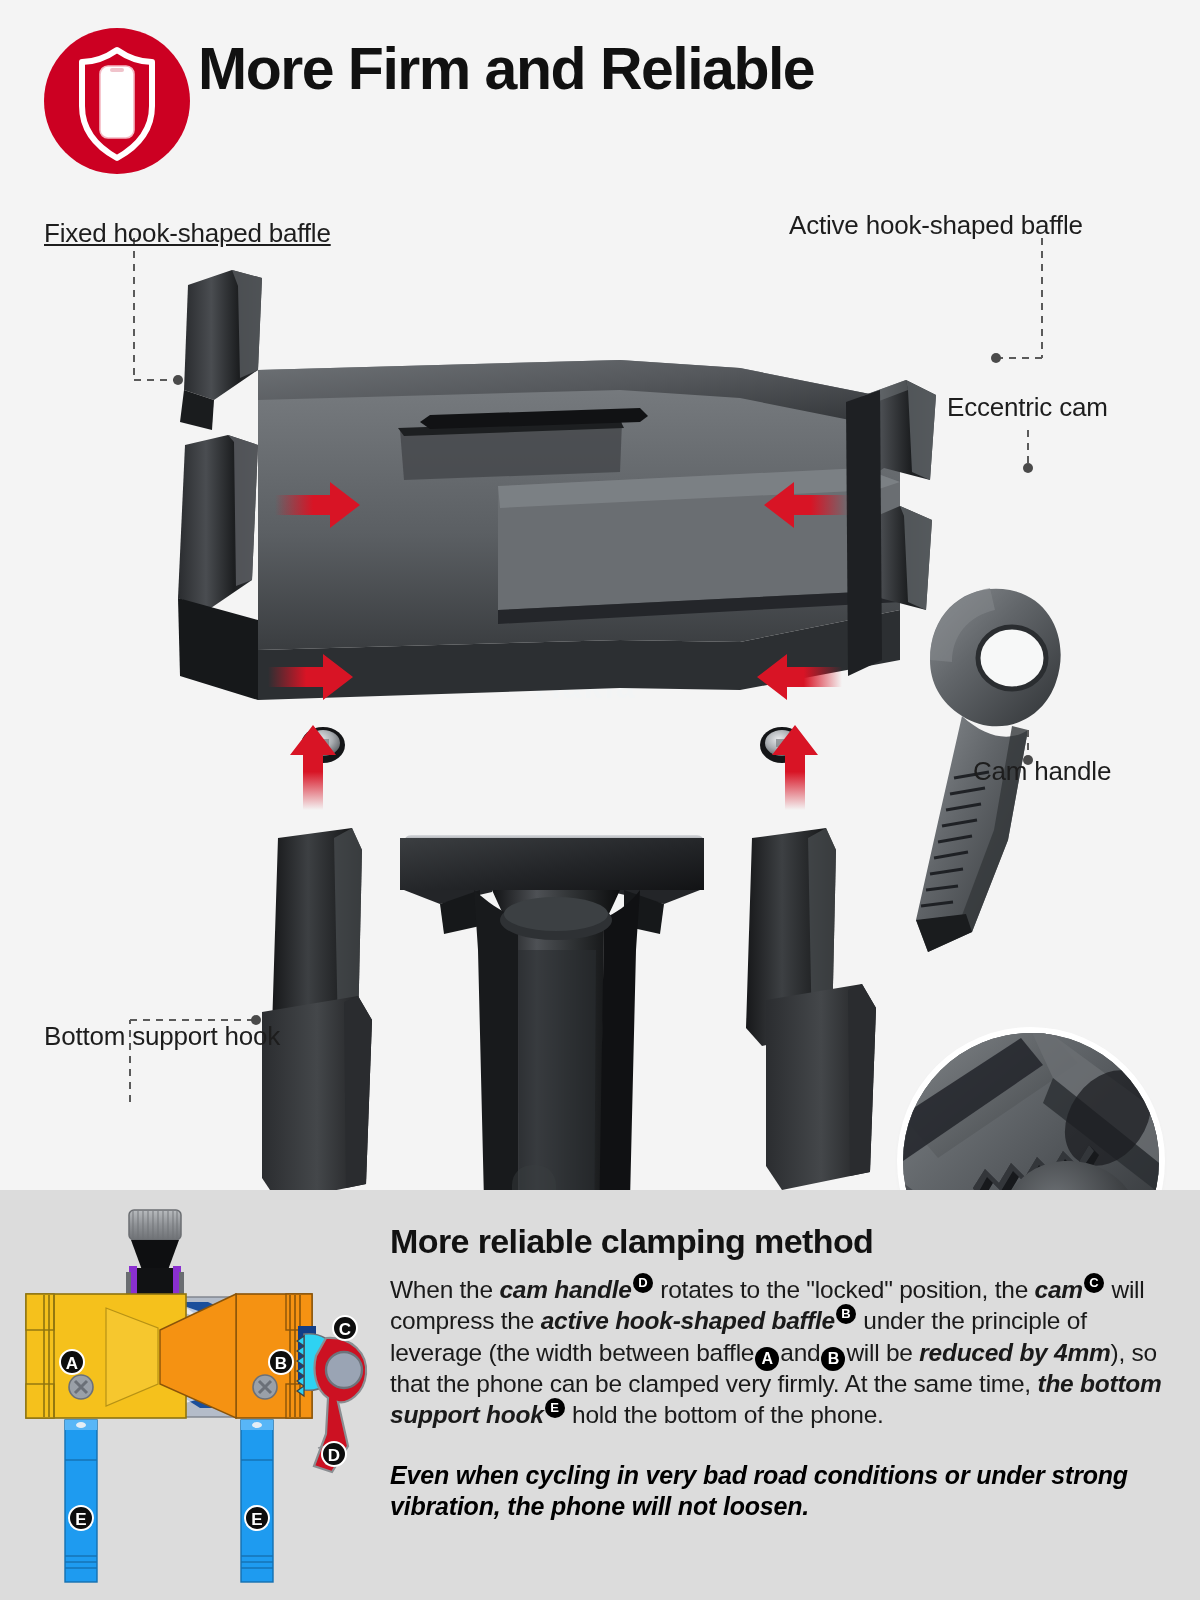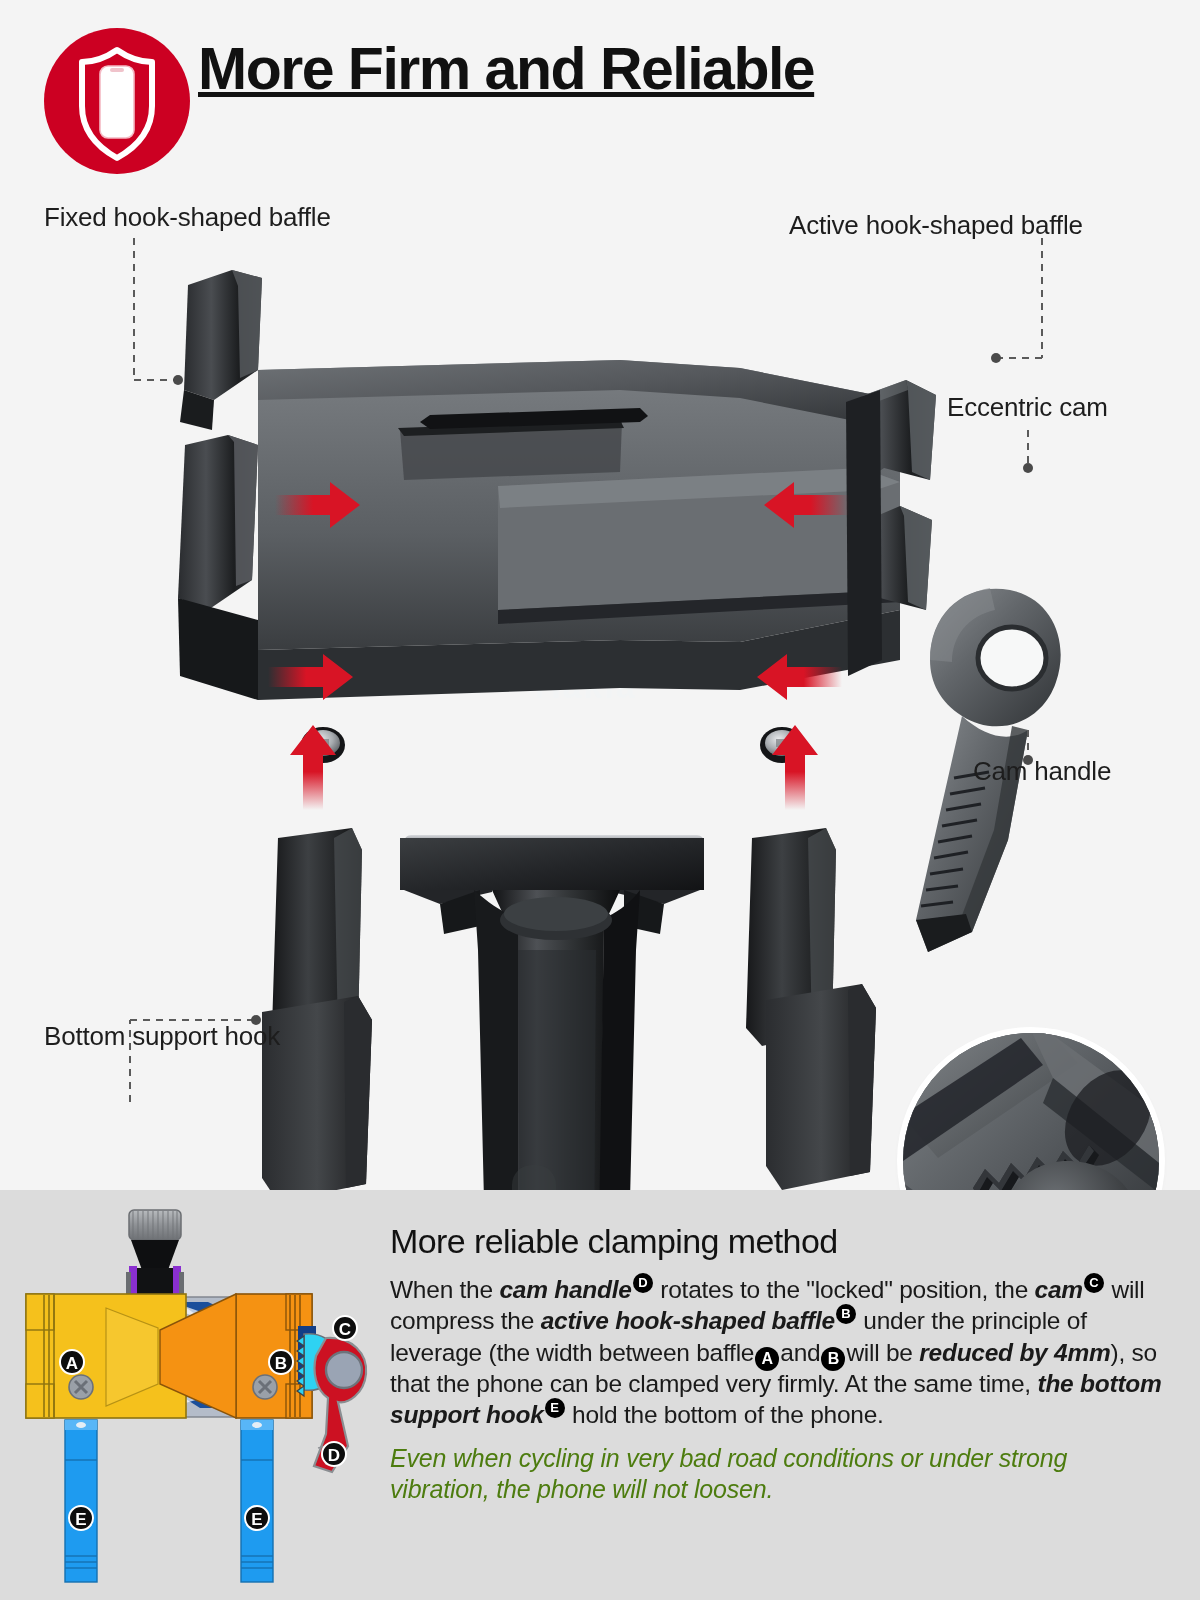--- a/index.html
+++ b/index.html
@@ -20,21 +20,20 @@
   #badge-circle {
     position:absolute; left:0; top:0; width:146px; height:146px;
     border-radius:50%; background:#cc0022;
   }
   #badge-svg { position:absolute; left:0; top:0; width:146px; height:146px; }
   #title-main {
     position:absolute; left:198px; top:40px;
     font-size:59px; font-weight:bold; color:#111;
     letter-spacing:-1.5px; line-height:1;
     font-family:"Liberation Sans", sans-serif;
-    text-decoration:underline;
   }
   #title-sub {
     position:absolute; left:198px; top:118px;
     font-size:30px; font-weight:bold; color:#1a1a1a;
     letter-spacing:-0.3px; line-height:1;
   }
 
   
   #photo-panel { position:absolute; left:0; top:190px; width:1200px; height:1000px; background:#f4f4f4; }
 
@@ -57,30 +56,30 @@
   }
 
   
   #bottom-panel {
     position:absolute; left:0; top:1190px; width:1200px; height:410px;
     background:#dcdcdc;
   }
   #diagram { position:absolute; left:8px; top:8px; width:362px; height:394px; }
   #text-col { position:absolute; left:390px; top:34px; width:780px; }
   #clamp-title {
-    font-size:34px; font-weight:normal; color:#121212; letter-spacing:-0.6px;
+    font-size:34px; font-weight:bold; color:#121212; letter-spacing:-0.6px;
     line-height:1; margin-bottom:16px;
   }
   #clamp-body {
     font-size:24.5px; color:#1a1a1a; line-height:1.28; letter-spacing:-0.25px;
   }
   #clamp-body b { font-weight:bold; font-style:italic; }
   #clamp-red {
-    margin-top:12px; font-size:25px; color:#4d7c0f;
-    font-weight:normal; font-style:italic; line-height:1.24; letter-spacing:-0.2px;
+    margin-top:29px; font-size:25px; color:#000000;
+    font-weight:bold; font-style:italic; line-height:1.24; letter-spacing:-0.2px;
   }
   .cbadge {
     display:inline-block; width:20px; height:20px; border-radius:50%;
     background:#000; color:#fff; font-size:13px; font-weight:bold;
     font-style:normal; text-align:center; line-height:20px;
     vertical-align:super; margin:0 1px 0 1px; position:relative; top:-2px;
   }
   .cbadge.inline { vertical-align:baseline; width:24px; height:24px;
     line-height:24px; font-size:16px; top:3px; }
   .dbadge {
@@ -344,21 +343,21 @@
       </g>
       <g fill="#4a4a4a">
         <circle cx="178" cy="190" r="5"></circle>
         <circle cx="996" cy="168" r="5"></circle>
         <circle cx="1028" cy="278" r="5"></circle>
         <circle cx="1028" cy="570" r="5"></circle>
         <circle cx="256" cy="830" r="5"></circle>
       </g>
     </svg>
 
-    <div class="callout-label" style="left:44px; top:12px;">Fixed hook-shaped baffle</div>
+    <div class="callout-label" style="left:44px; top:28px;text-decoration:underline;">Fixed hook-shaped baffle</div>
 
     <div class="callout-label" style="left:789px; top:20px;">Active hook-shaped baffle</div>
 
     <div class="callout-label" style="left:947px; top:202px;">Eccentric cam</div>
 
     <div class="callout-label" style="left:973px; top:566px;">Cam handle</div>
 
     <div class="callout-label" style="left:44px; top:831px;">Bottom support hook</div>
 
     <div id="inset-circle">

